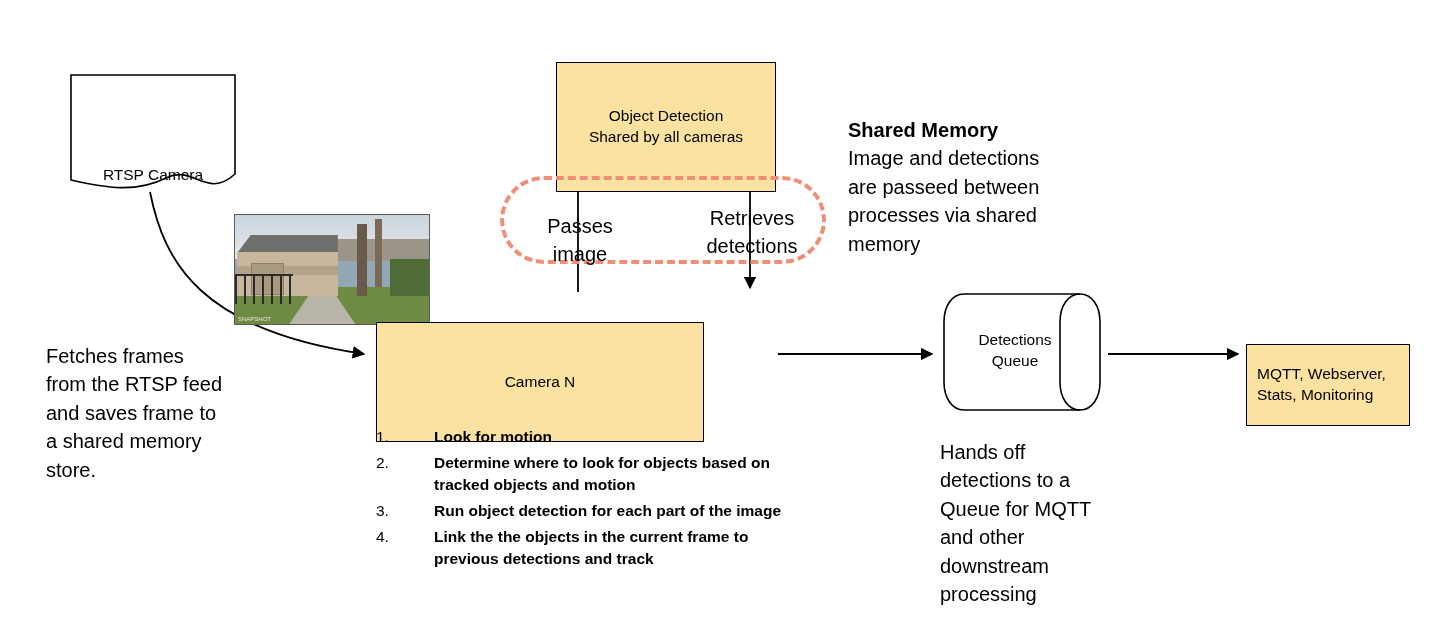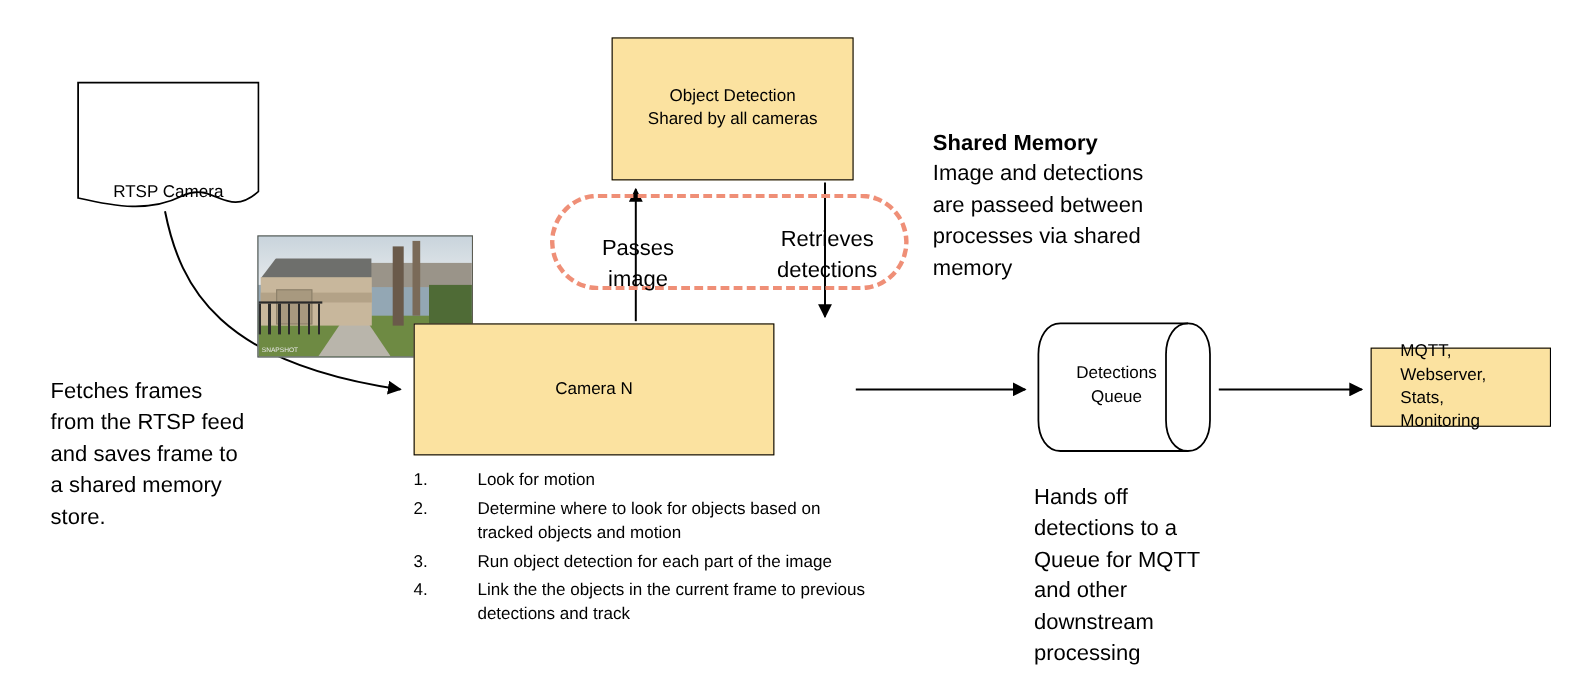--- a/index.html
+++ b/index.html
@@ -33,32 +33,33 @@
     box-sizing: border-box;
     background: #fbe2a0;
     border: 1.5px solid #000000;
     display: flex;
     flex-direction: column;
     align-items: center;
     justify-content: center;
     text-align: center;
     font-size: 15.5px;
     line-height: 1.35;
+    margin-top: 28px;
   }
   .box .italic { }
 
   #box-object-detection {
     left: 556px; top: 34px; width: 220px; height: 130px;
   }
   #box-camera-n {
     left: 376px; top: 294px; width: 328px; height: 120px;
   }
   #box-mqtt {
-    left: 1246px; top: 316px; width: 164px; height: 72px;
-    padding: 0 26px;
+    left: 1246px; top: 316px; width: 164px; height: 82px;
+    padding: 0 10px;
     align-items: flex-start;
     text-align: left;
   }
   #box-mqtt .lines { text-align: left; }
 
   
   #rtsp-camera {
     position: absolute;
     left: 70px; top: 74px; width: 166px; height: 118px;
   }
@@ -176,21 +177,21 @@
     position: absolute;
     left: 376px; top: 426px; width: 420px;
     font-size: 15.5px;
     line-height: 1.42;
   }
   #steps .step {
     display: flex;
     margin-bottom: 4px;
   }
   #steps .num { width: 58px; flex: 0 0 58px; }
-  #steps .body { flex: 1 1 auto; }
+  #steps .body { flex: 1 1 auto; font-weight: bold; }
 </style>
 </head>
 <body>
 
 <div id="canvas">
 
   <svg class="layer" viewBox="0 0 1448 625">
     <defs>
       <marker id="arrow" viewBox="0 0 10 10" refX="9" refY="5" markerWidth="7" markerHeight="7" orient="auto-start-reverse">
         <path d="M 0 0 L 10 5 L 0 10 z" fill="#000000"></path>

